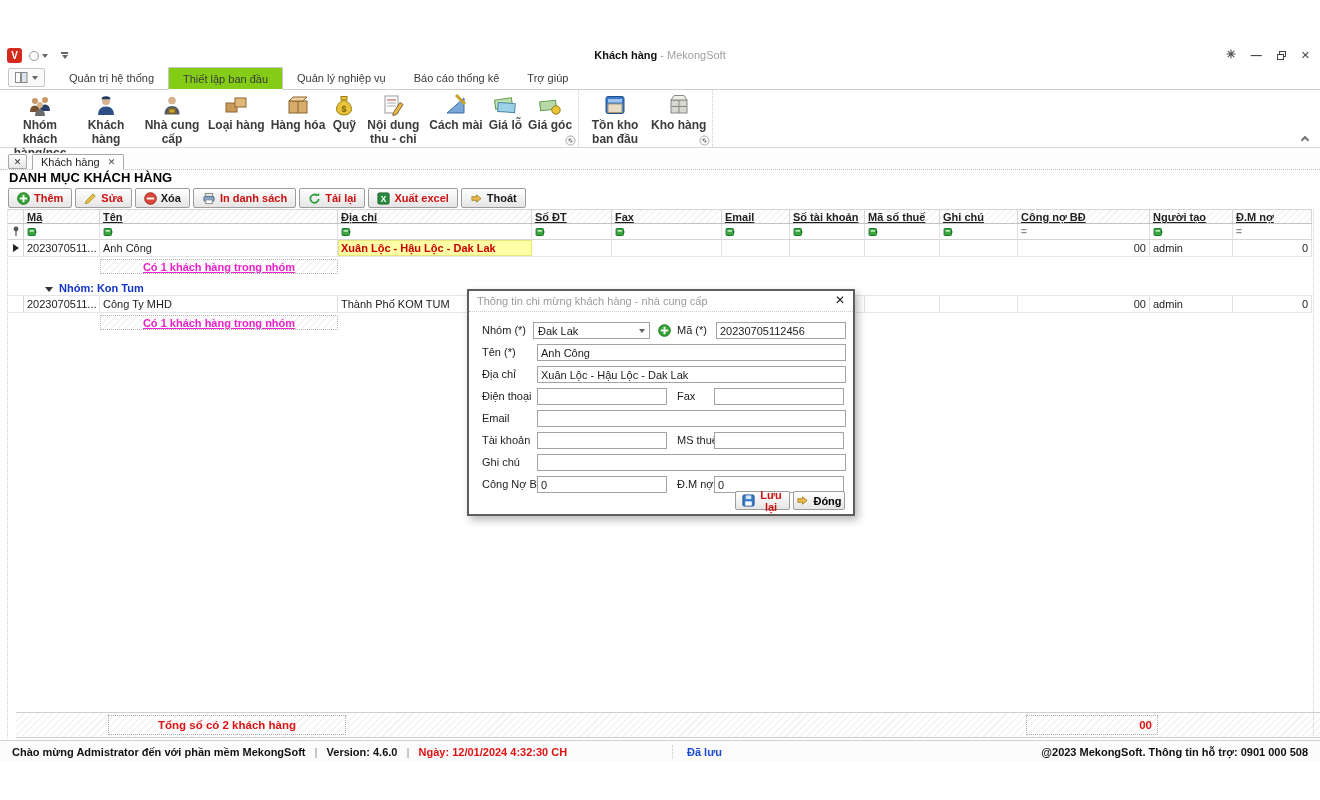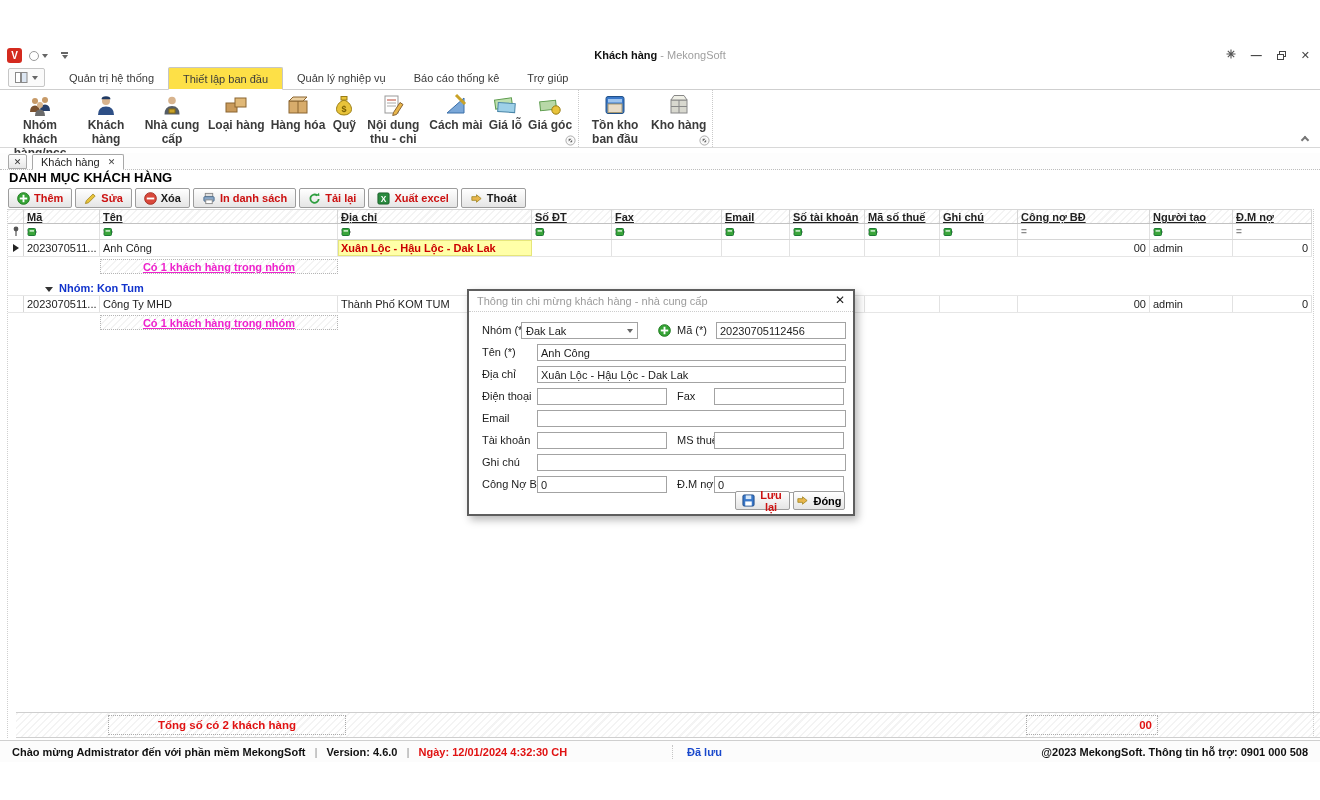--- a/index.html
+++ b/index.html
@@ -20,21 +20,21 @@
   .winctl{position:absolute;right:10px;top:4px;display:flex;gap:15px;align-items:center;color:#444;font-size:11px;font-weight:bold;}
   .winctl span{line-height:12px;}
   .restore-sq{position:relative;width:9px;height:9px;display:inline-block;}
   .restore-sq i{position:absolute;border:1.3px solid #444;width:7px;height:6px;display:block;}
   .restore-sq i:first-child{right:0;top:0;}
   .restore-sq i:last-child{left:0;bottom:0;background:#fff;}
   
   .rtabs{position:absolute;top:22px;left:0;width:100%;height:23px;border-bottom:1px solid #cfcfcf;display:flex;align-items:flex-end;padding-left:8px;}
   .colsbtn{height:19px;border:1px solid #c6c6c6;border-radius:2px;padding:0 6px;display:flex;align-items:center;gap:4px;margin:0 10px 2px 0;background:#fafafa;}
   .rtab{height:21px;line-height:21px;padding:0 14px;color:#3a3a3a;}
-  .rtab.active{background:#fde047;border:1px solid #c6c6c6;border-bottom:1px solid #fff;border-radius:2px 2px 0 0;height:23px;line-height:22px;margin-bottom:-1px;}
+  .rtab.active{background:#84cc16;border:1px solid #c6c6c6;border-bottom:1px solid #fff;border-radius:2px 2px 0 0;height:23px;line-height:22px;margin-bottom:-1px;}
   
   .ribbon{position:absolute;top:45px;left:0;width:100%;height:58px;border-bottom:1px solid #d8d8d8;display:flex;align-items:stretch;padding-left:4px;}
   .rgroup{position:relative;display:flex;flex-direction:column;border-right:1px dotted #c9c9c9;padding:1px 3px 12px 3px;}
   .ritems{display:flex;align-items:flex-start;}
   .ritem{display:flex;flex-direction:column;align-items:center;padding:0 3px;cursor:default;}
   .ric{height:27px;display:flex;align-items:center;}
   .rlb{font-size:12px;font-weight:bold;color:#3b3b3b;text-align:center;line-height:14px;max-width:60px;}
   .rfoot{position:absolute;left:0;right:0;bottom:1px;height:11px;}
   .glabel{position:absolute;left:0;right:14px;text-align:center;font-size:9px;color:#9b9b9b;font-weight:bold;letter-spacing:.4px;top:1px;}
   .launcher{position:absolute;right:2px;top:0;}
@@ -548,21 +548,21 @@
     <span class="stsaved">Đã lưu</span>
     <span class="stright">@2023 MekongSoft. Thông tin hỗ trợ: 0901 000 508</span>
   </div>
 
   <div class="dialog">
     <div class="dlgtitle">
       <span class="t">Thông tin chi mừng khách hàng - nhà cung cấp</span>
       <span class="dlgclose">✕</span>
     </div>
     <span class="dl" style="left:13px;top:31px;">Nhóm (*)</span>
-    <span class="ddp" style="left:52px;top:31px;width:117px;">
+    <span class="ddp" style="left:64px;top:31px;width:117px;">
       <span class="v">Đak Lak</span>
       <span class="tridn"></span>
     </span>
     <span style="position:absolute;left:189px;top:33px;"><svg width="13" height="13" viewBox="0 0 14 14">
           <circle cx="7" cy="7" r="6.3" fill="#35a335" stroke="#1d7a1d"></circle>
           <rect x="6" y="3" width="2" height="8" fill="#fff"></rect>
           <rect x="3" y="6" width="8" height="2" fill="#fff"></rect>
         </svg></span>
     <span class="dl" style="left:208px;top:31px;">Mã (*)</span>
     <input class="din" style="left: 247px; top: 31px; width: 130px;" value="20230705112456">

